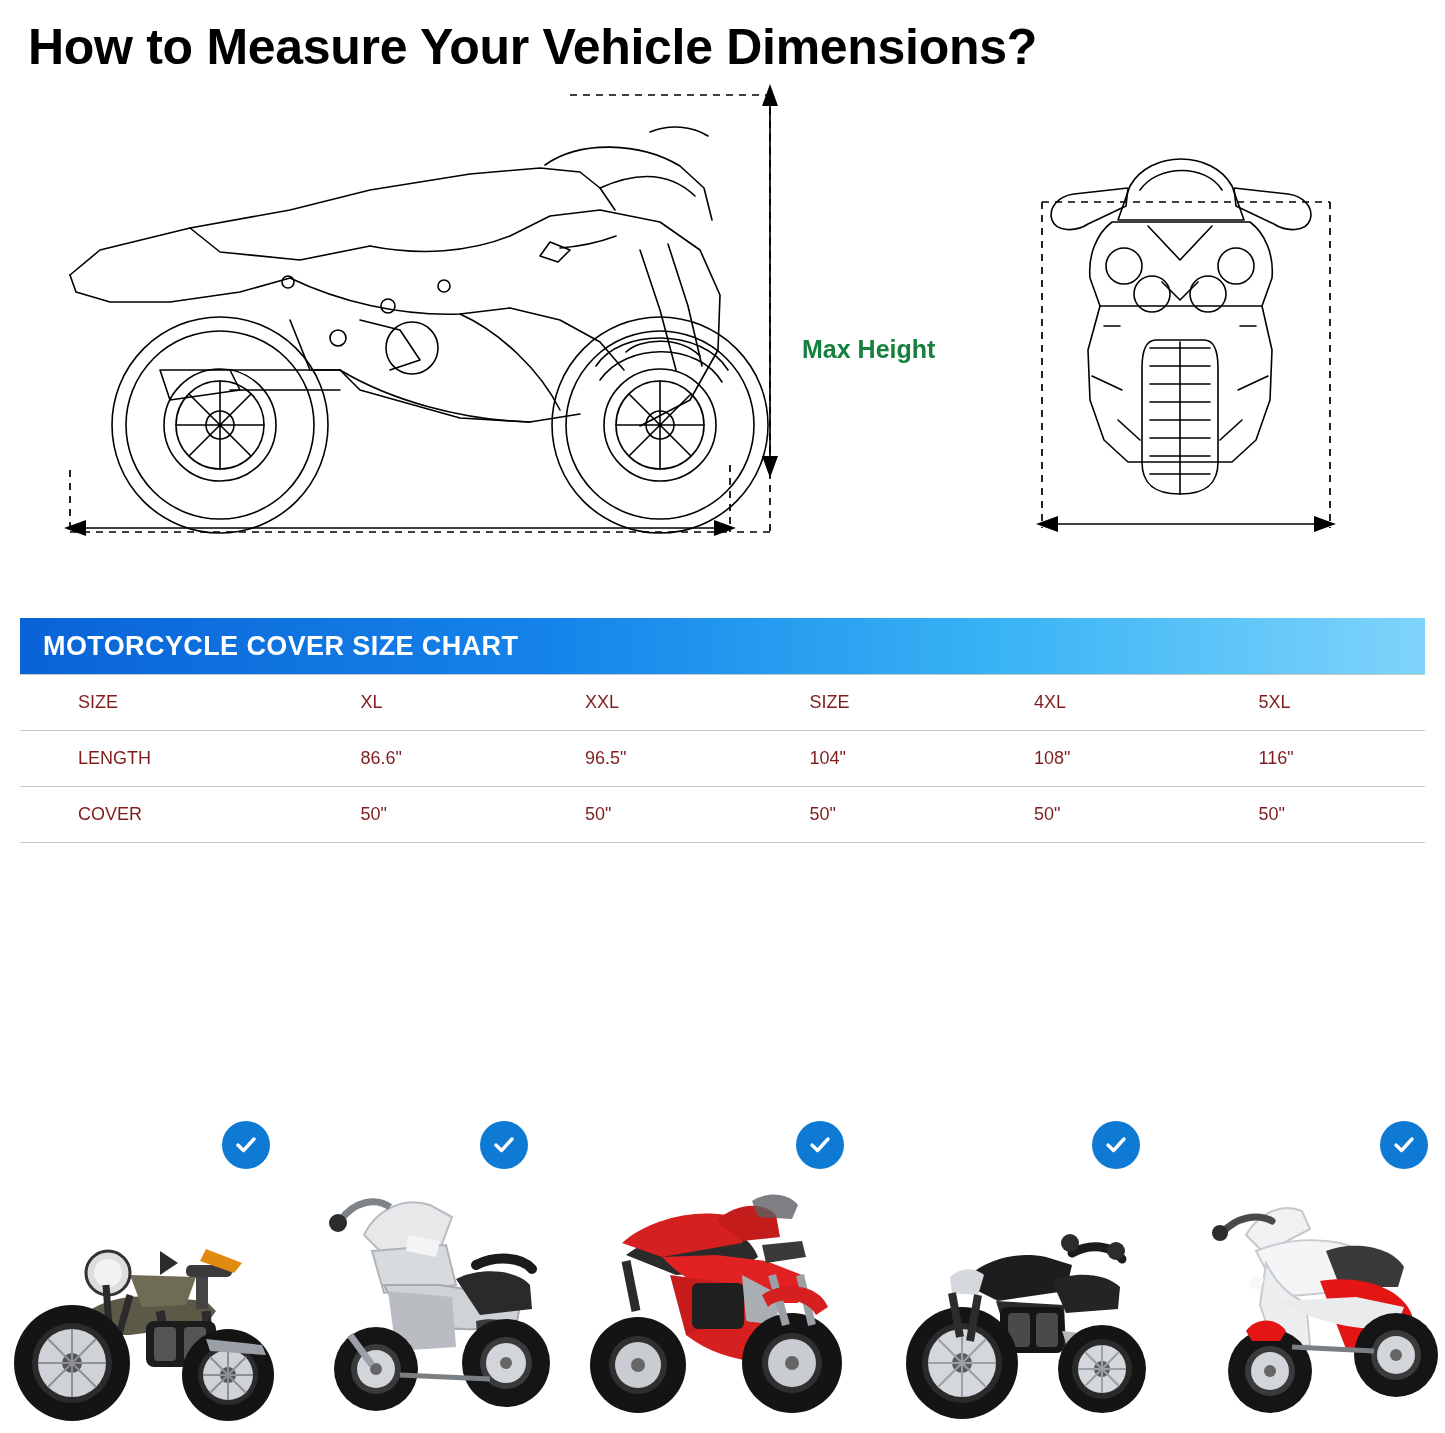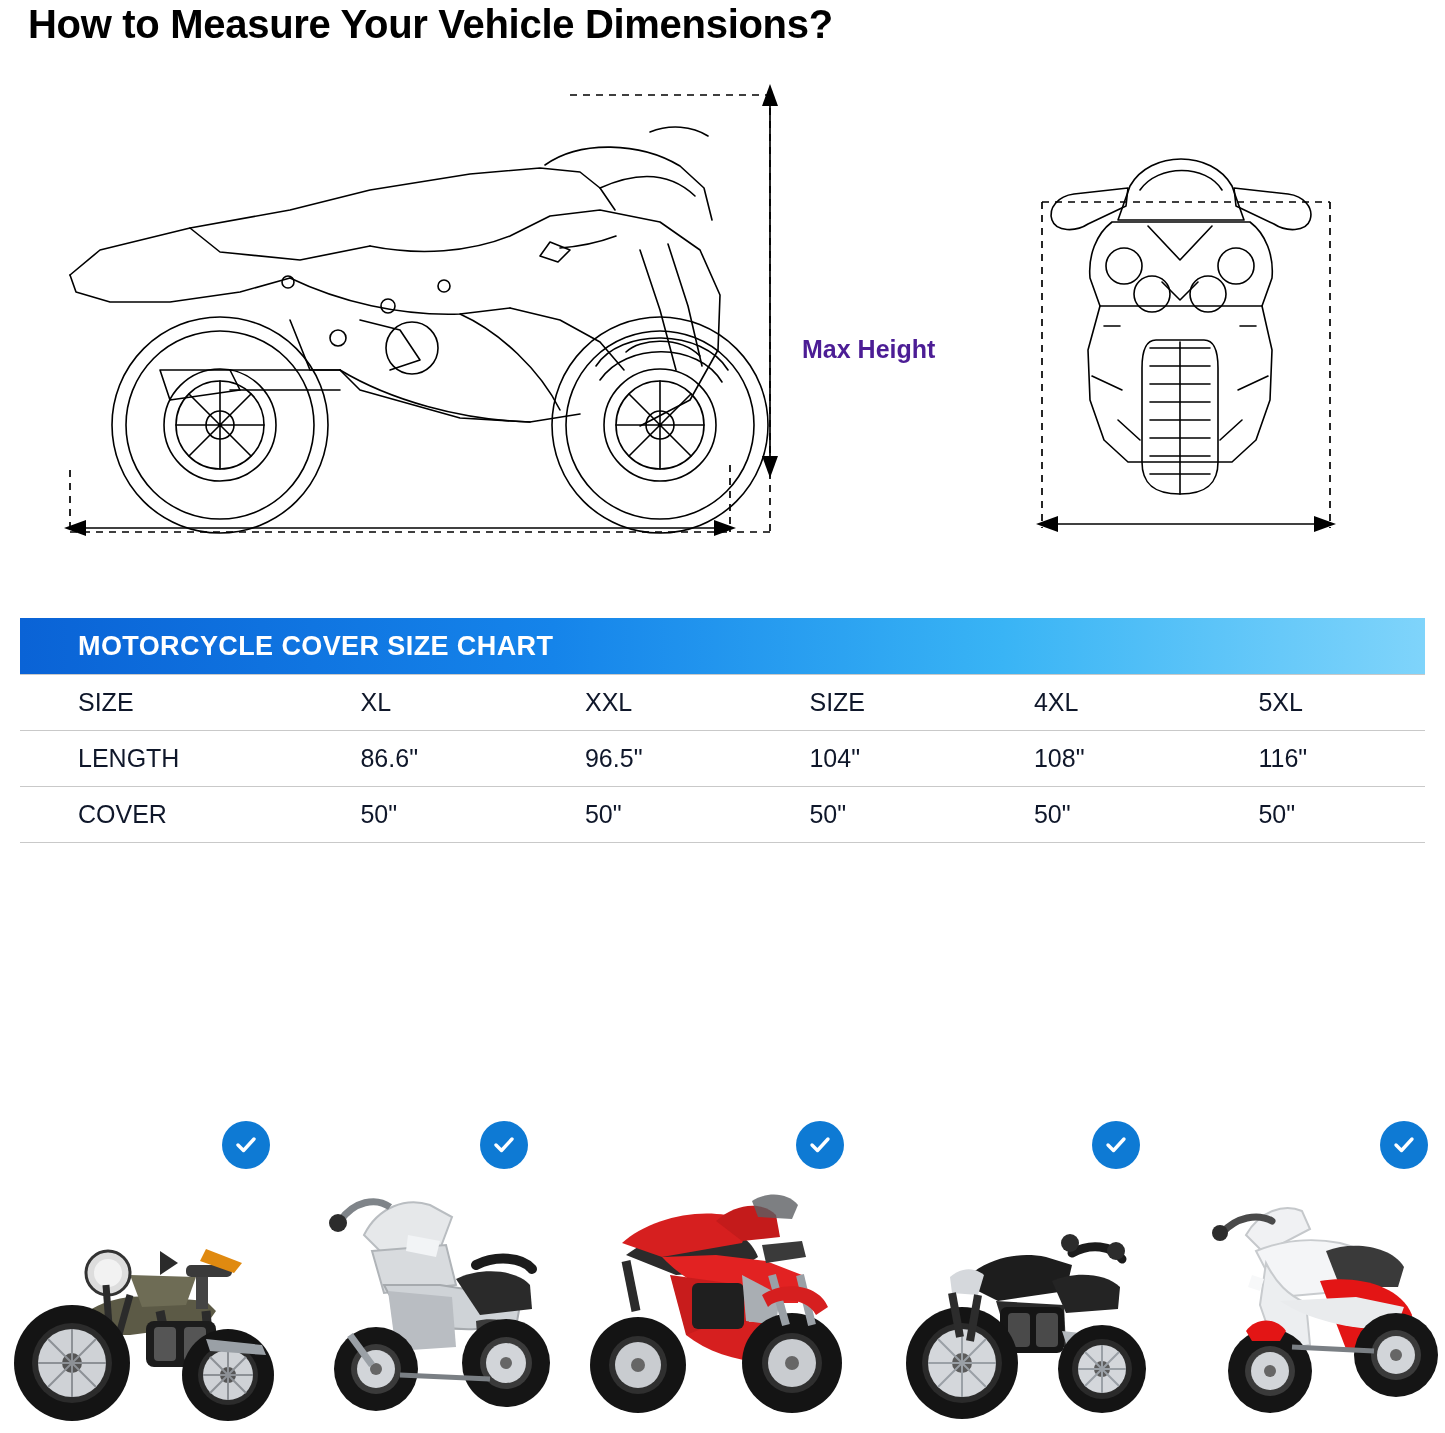--- a/index.html
+++ b/index.html
@@ -17,74 +17,74 @@
   }
 
   
   .heading {
     position: absolute;
     font-weight: bold;
     color: #000000;
     letter-spacing: -0.3px;
   }
   #title-measure {
-    left: 28px; top: 2px;
-    font-size: 40px;
+    left: 28px; top: 18px;
+    font-size: 50px;
   }
   #title-universal {
     left: 24px; top: 1022px;
     font-size: 37px;
   }
 
   
   #diagram {
     position: absolute;
     left: 0; top: 70px;
     width: 1445px; height: 530px;
   }
   .svg-holder { position: absolute; }
   .dim-label {
     position: absolute;
     font-size: 25px;
     font-weight: bold;
-    color: #4c1d95;
+    color: #15803d;
     white-space: nowrap;
   }
   #lbl-max-height { left: 802px; top: 265px; }
   #lbl-max-length { left: 303px; top: 552px; }
   #lbl-max-width  { left: 1104px; top: 552px; }
 
   
   #chart {
     position: absolute;
     left: 20px; top: 618px;
     width: 1405px;
   }
   #chart-header {
     height: 56px;
     background: linear-gradient(90deg, #0a63d6 0%, #1584ea 38%, #39b4f5 70%, #7fd4fb 100%);
     display: flex;
     align-items: center;
-    padding-left: 58px;
+    padding-left: 23px;
   }
   #chart-header-title {
     color: #ffffff;
     font-size: 27px;
     font-weight: bold;
     letter-spacing: 0.4px;
   }
   table.size-table {
     width: 100%;
     border-collapse: collapse;
     table-layout: fixed;
   }
   table.size-table td {
     height: 56px;
-    font-size: 25px;
-    color: #0f172a;
+    font-size: 18px;
+    color: #7f1d1d;
     border-bottom: 1px solid #c9c9c9;
     padding: 0 0 0 58px;
     vertical-align: middle;
   }
   table.size-table tr td:first-child { width: 268px; }
   table.size-table tr td { width: 213px; }
   table.size-table tr:first-child td { border-top: 1px solid #c9c9c9; }
   .tip-row td {
     color: #e31010;
     font-weight: bold;

